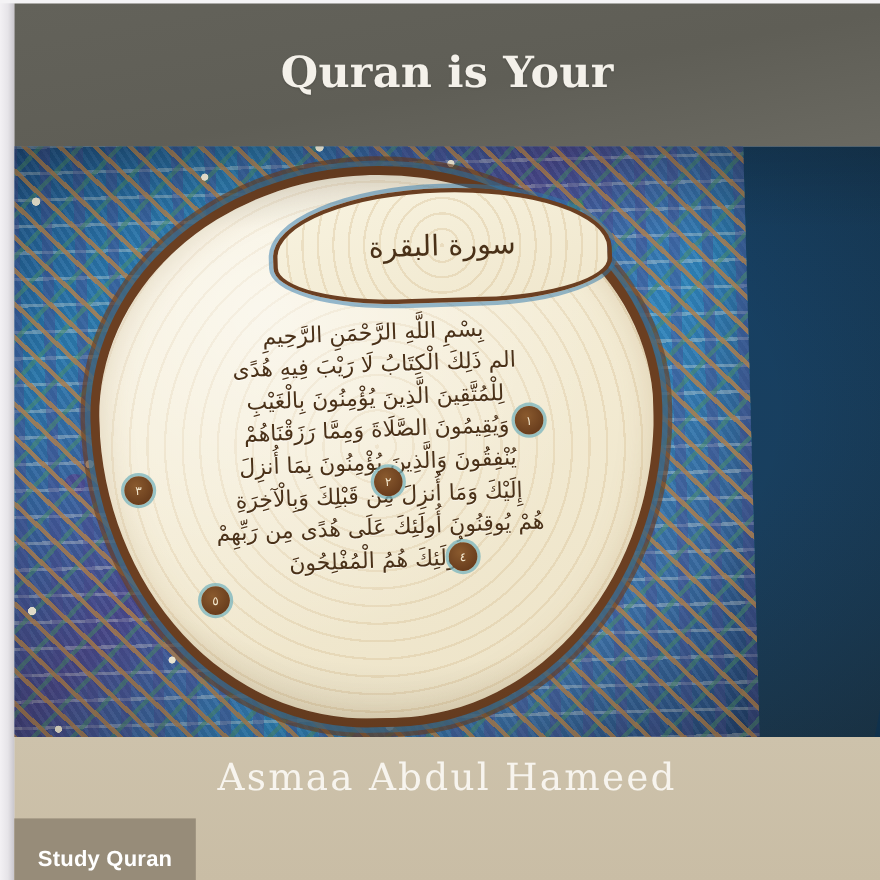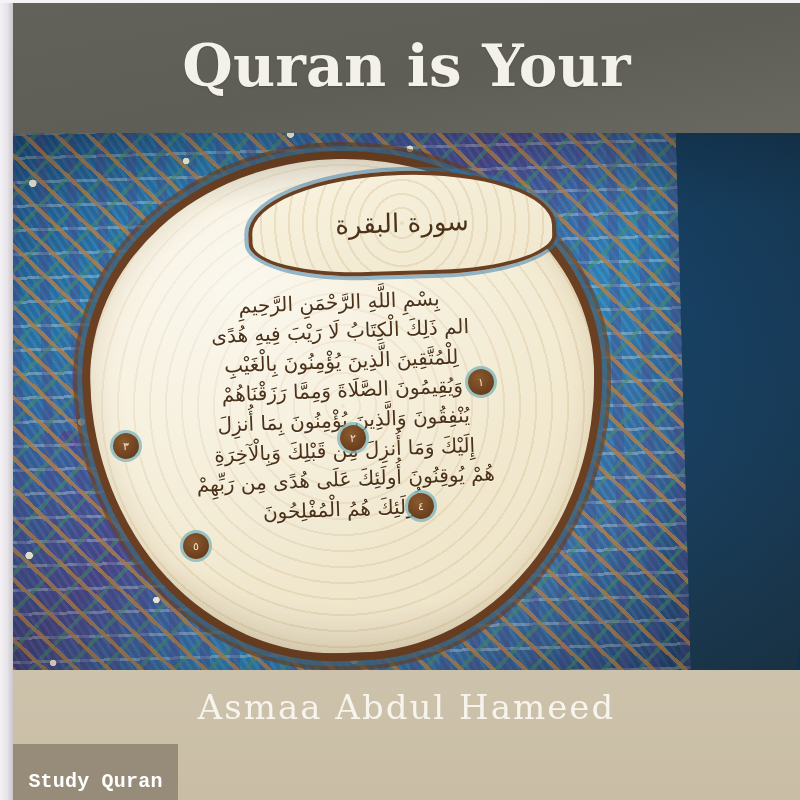--- a/index.html
+++ b/index.html
@@ -48,21 +48,21 @@
     background: linear-gradient(170deg, #63625a 0%, #5f5e56 55%, #6a6961 100%);
     z-index: 4;
     display: flex;
     align-items: center;
     justify-content: center;
   }
   .title {
     color: #f4f1ea;
     font-family: "DejaVu Serif", "Liberation Serif", serif;
     font-weight: bold;
-    font-size: 58px;
+    font-size: 39px;
     line-height: 1.02;
     text-align: center;
     letter-spacing: 0.2px;
     margin: 0;
     padding: 0 30px;
     transform: translateY(-1px);
     text-shadow: 0 1px 2px rgba(0,0,0,0.18);
   }
   .title .line { display: block; }
 
@@ -306,21 +306,21 @@
     background: #978c79;
     z-index: 8;
     display: flex;
     flex-direction: column;
     align-items: center;
     justify-content: center;
     line-height: 1.18;
   }
   .series-badge span {
     color: #ffffff;
-    font-family: Liberation Mono, monospace;
+    font-family: Liberation Sans, sans-serif;
     font-weight: bold;
     font-size: 20px;
     letter-spacing: 0.2px;
     white-space: nowrap;
     margin-top: 16px;
   }
 </style>
 </head>
 <body>
 

